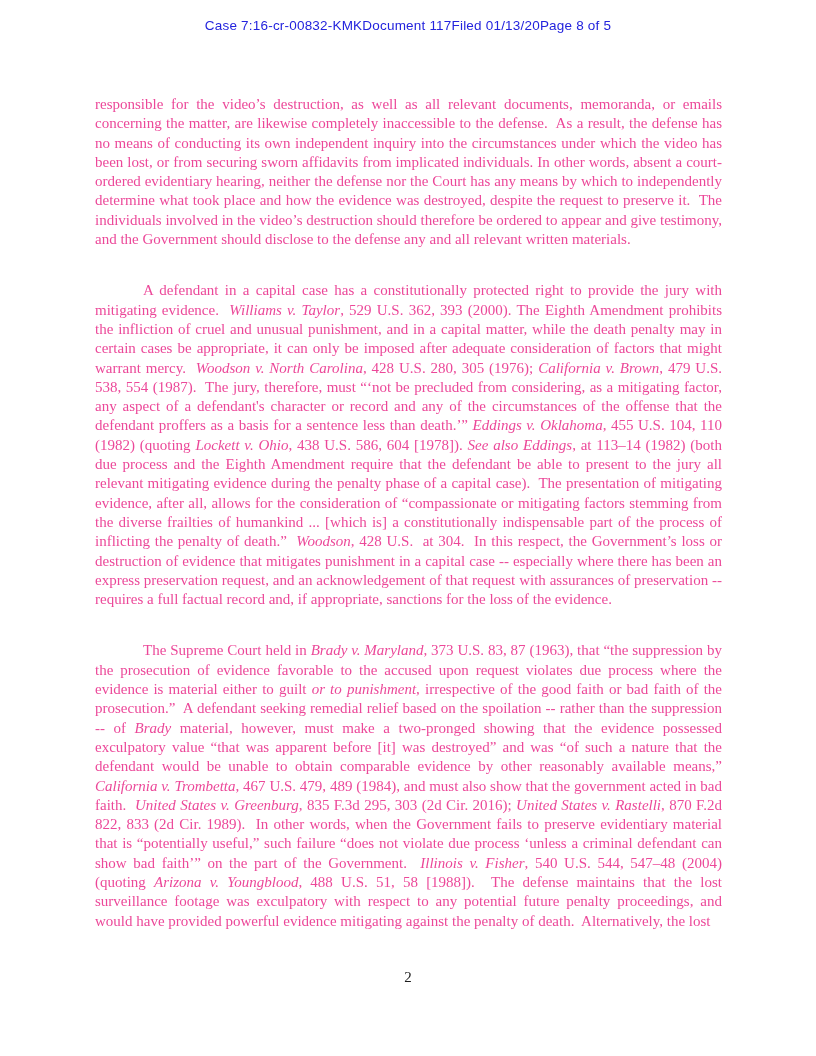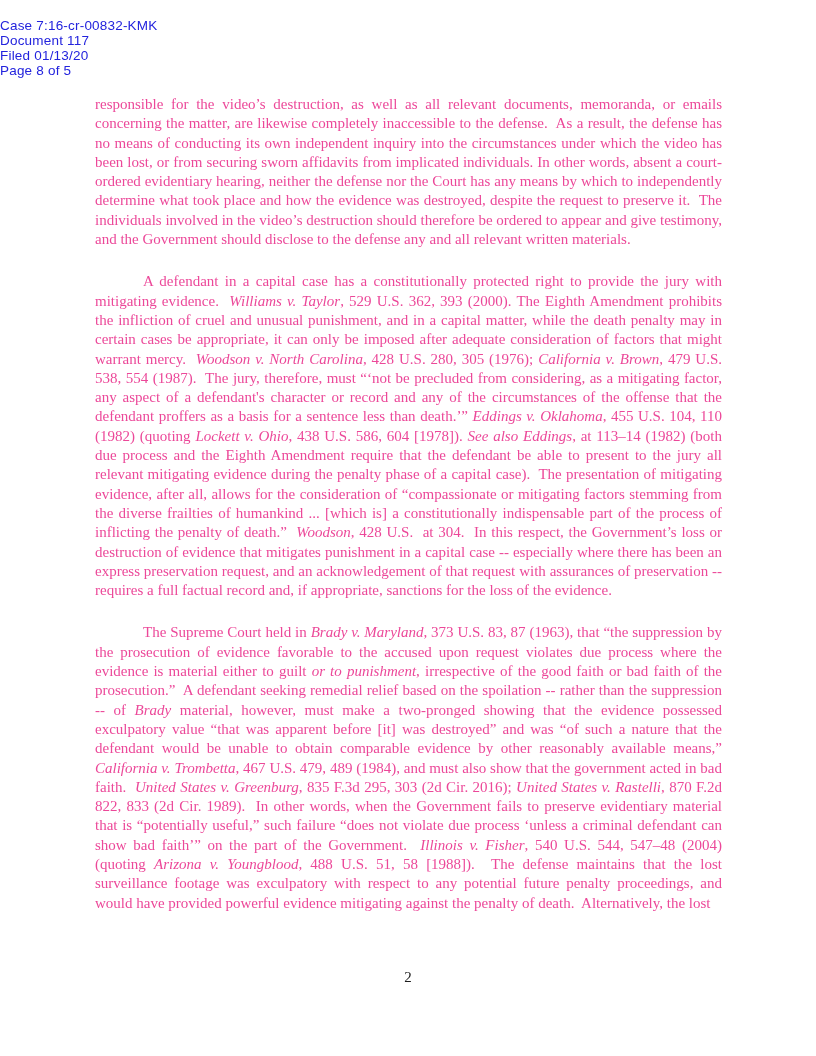--- a/index.html
+++ b/index.html
@@ -18,38 +18,37 @@
     position: absolute;
     top: 18px;
     left: 0;
     width: 816px;
     display: flex;
     justify-content: center;
     gap: 0;
     font-family: "Liberation Sans", sans-serif;
     font-size: 13.5px;
     letter-spacing: 0.2px;
-    flex-direction: column;
   }
   .doc-body {
     position: absolute;
     top: 95px;
     left: 95px;
     width: 627px;
     font-family: "Liberation Serif", serif;
     font-size: 15px;
     line-height: 19.3px;
     color: #ec4899;
     text-align: justify;
   }
   .para {
     margin: 0;
   }
   .para + .para {
-    margin-top: 23px;
+    margin-top: 32px;
   }
   .para.indent {
     text-indent: 48px;
   }
   .page-number {
     position: absolute;
     top: 969px;
     left: 0;
     width: 816px;
     text-align: center;

